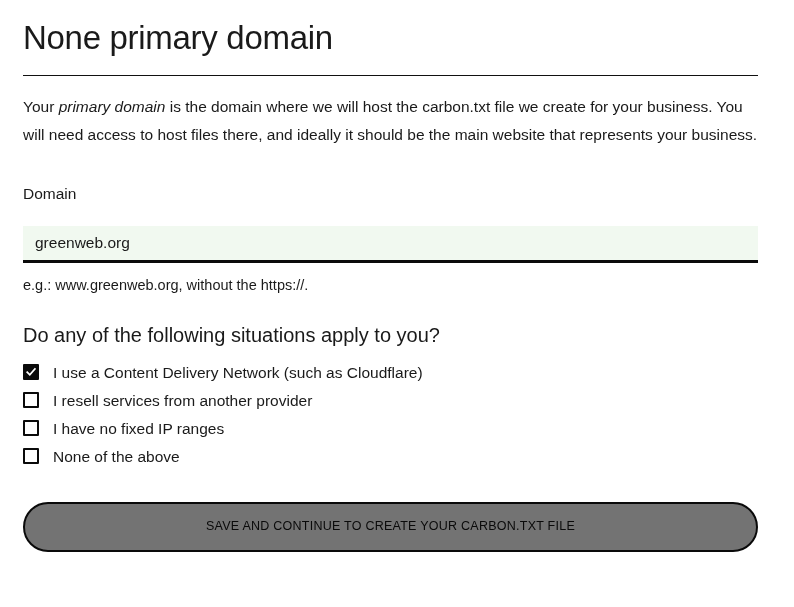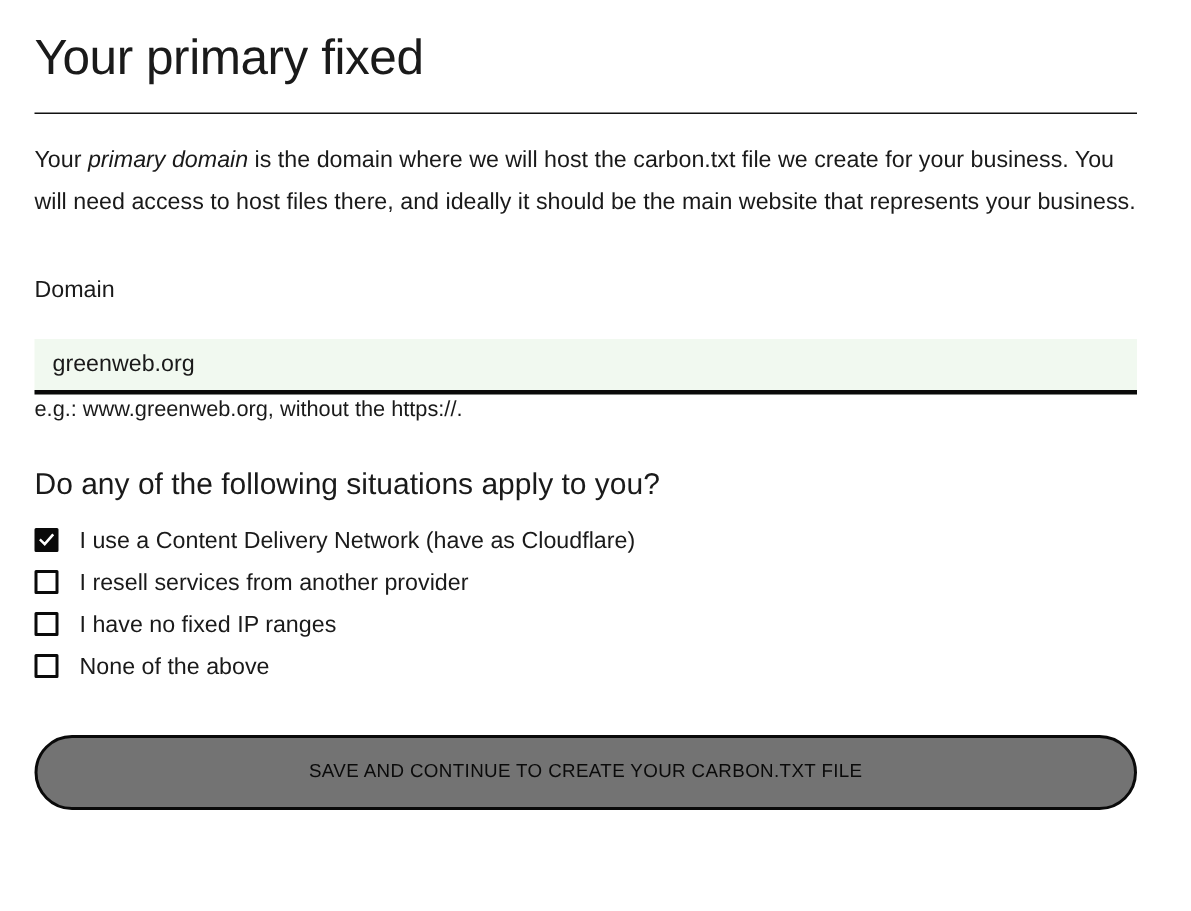--- a/index.html
+++ b/index.html
@@ -93,20 +93,21 @@
   }
   .domain-input::placeholder {
     color: #8a8a8a;
   }
 
   .field-help {
     font-size: 14.5px;
     line-height: 20px;
     color: #1a1a1a;
     margin: 0;
+    padding-top: 12px;
   }
 
   
   .group-block {
     padding-top: 30px;
   }
 
   .group-question {
     font-size: 20px;
     font-weight: 400;
@@ -187,21 +188,21 @@
     cursor: pointer;
     padding: 0;
   }
 </style>
 </head>
 <body>
 
 <div class="page">
   <div class="content">
 
-    <h1 class="page-title">Your primary fixed</h1>
+    <h1 class="page-title">None primary domain</h1>
     <div class="title-rule"></div>
 
     <p class="intro"><span>Your </span><em>primary domain</em><span> is the domain where we will host the carbon.txt file we create for your business. You will need access to host files there, and ideally it should be the main website that represents your business.</span></p>
 
     <div class="field-block">
       <label class="field-label" for="domain-input">Domain</label>
       <input class="domain-input" id="domain-input" type="text" value="greenweb.org" style="">
       <p class="field-help">e.g.: www.greenweb.org, without the https://.</p>
     </div>
 
@@ -209,21 +210,21 @@
       <p class="group-question">Do any of the following situations apply to you?</p>
 
       <ul class="checkbox-list">
 
         <li class="checkbox-row is-checked">
           <span class="checkbox-box">
             <svg class="tick" viewBox="0 0 10 10" xmlns="http://www.w3.org/2000/svg">
               <path d="M1.2 5.2 L3.8 7.8 L8.9 1.9" fill="none" stroke="#ffffff" stroke-width="1.7" stroke-linecap="square"></path>
             </svg>
           </span>
-          <span class="checkbox-label">I use a Content Delivery Network (have as Cloudflare)</span>
+          <span class="checkbox-label">I use a Content Delivery Network (such as Cloudflare)</span>
         </li>
 
         <li class="checkbox-row">
           <span class="checkbox-box">
             
           </span>
           <span class="checkbox-label">I resell services from another provider</span>
         </li>
 
         <li class="checkbox-row">

